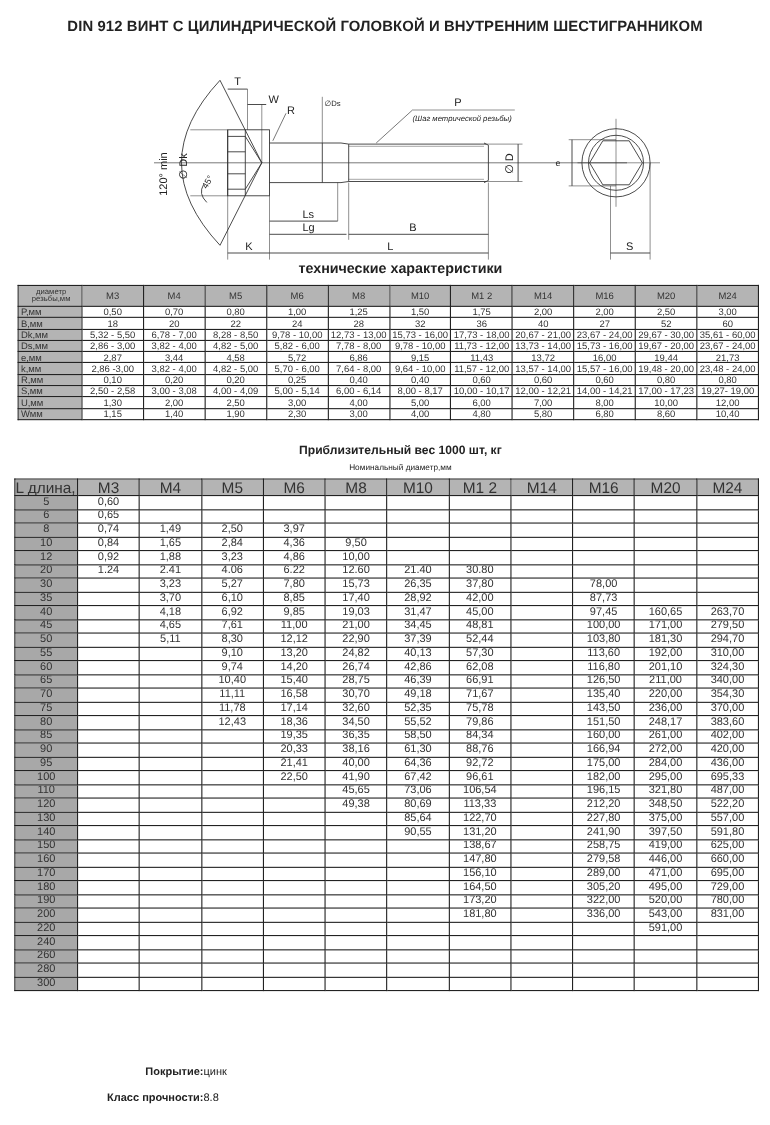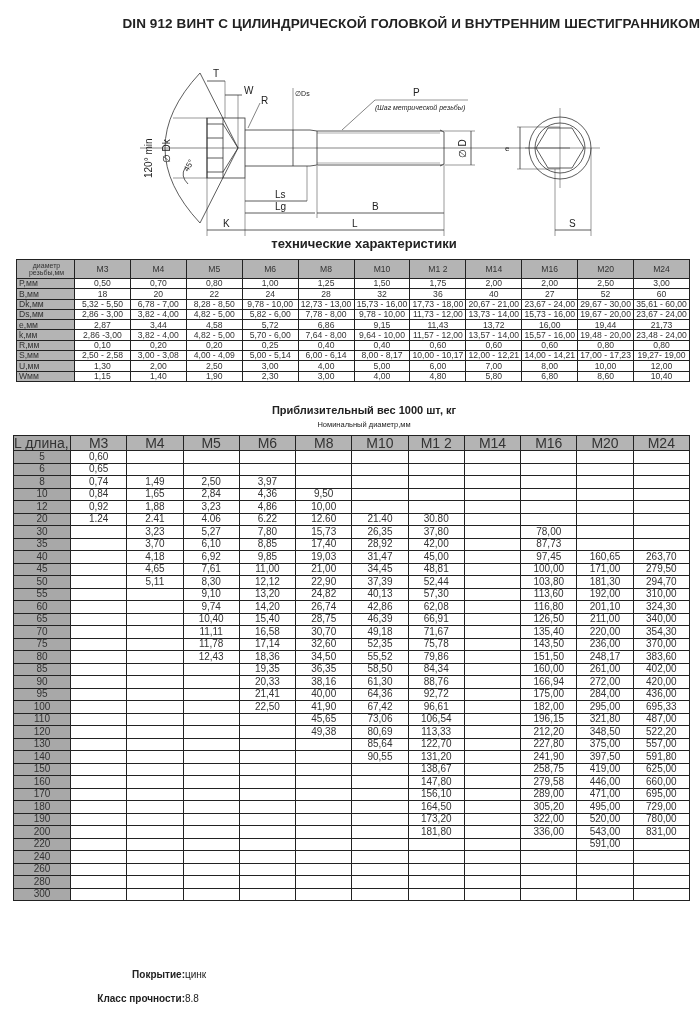--- a/index.html
+++ b/index.html
@@ -1,17 +1,17 @@
 <!DOCTYPE html>
 <html><head>
 <meta charset="utf-8">
 <style>
   html,body{margin:0;padding:0;background:#fff;}
   body{width:700px;height:1023px;position:relative;overflow:hidden;font-family:"Liberation Sans",sans-serif;color:#222;}
-  .title{position:absolute;top:16px;left:0;width:700px;text-align:right;font-weight:bold;font-size:13.5px;letter-spacing:0.1px;}
+  .title{position:absolute;top:16px;left:0;width:700px;text-align:center;font-weight:bold;font-size:13.5px;letter-spacing:0.1px;}
   .drawing{position:absolute;left:130px;top:58px;width:480px;height:180px;}
   .sub1{position:absolute;top:236px;left:0;width:728px;text-align:center;font-weight:bold;font-size:13px;}
   table{border-collapse:collapse;position:absolute;table-layout:fixed;}
   td{border:1.5px solid #222;padding:0;text-align:center;font-size:8.6px;color:#333;white-space:nowrap;overflow:hidden;line-height:1;}
   td.hd{background:#b4b4b4;text-align:left;padding-left:2px;}
   td.ch{background:#b4b4b4;}
   #spec{left:16px;top:259px;width:674px;}
   #spec td{height:9.3px;}
   #spec tr.head td{height:18px;}
   .sub2{position:absolute;top:404px;left:0;width:728px;text-align:center;font-weight:bold;font-size:11px;}

